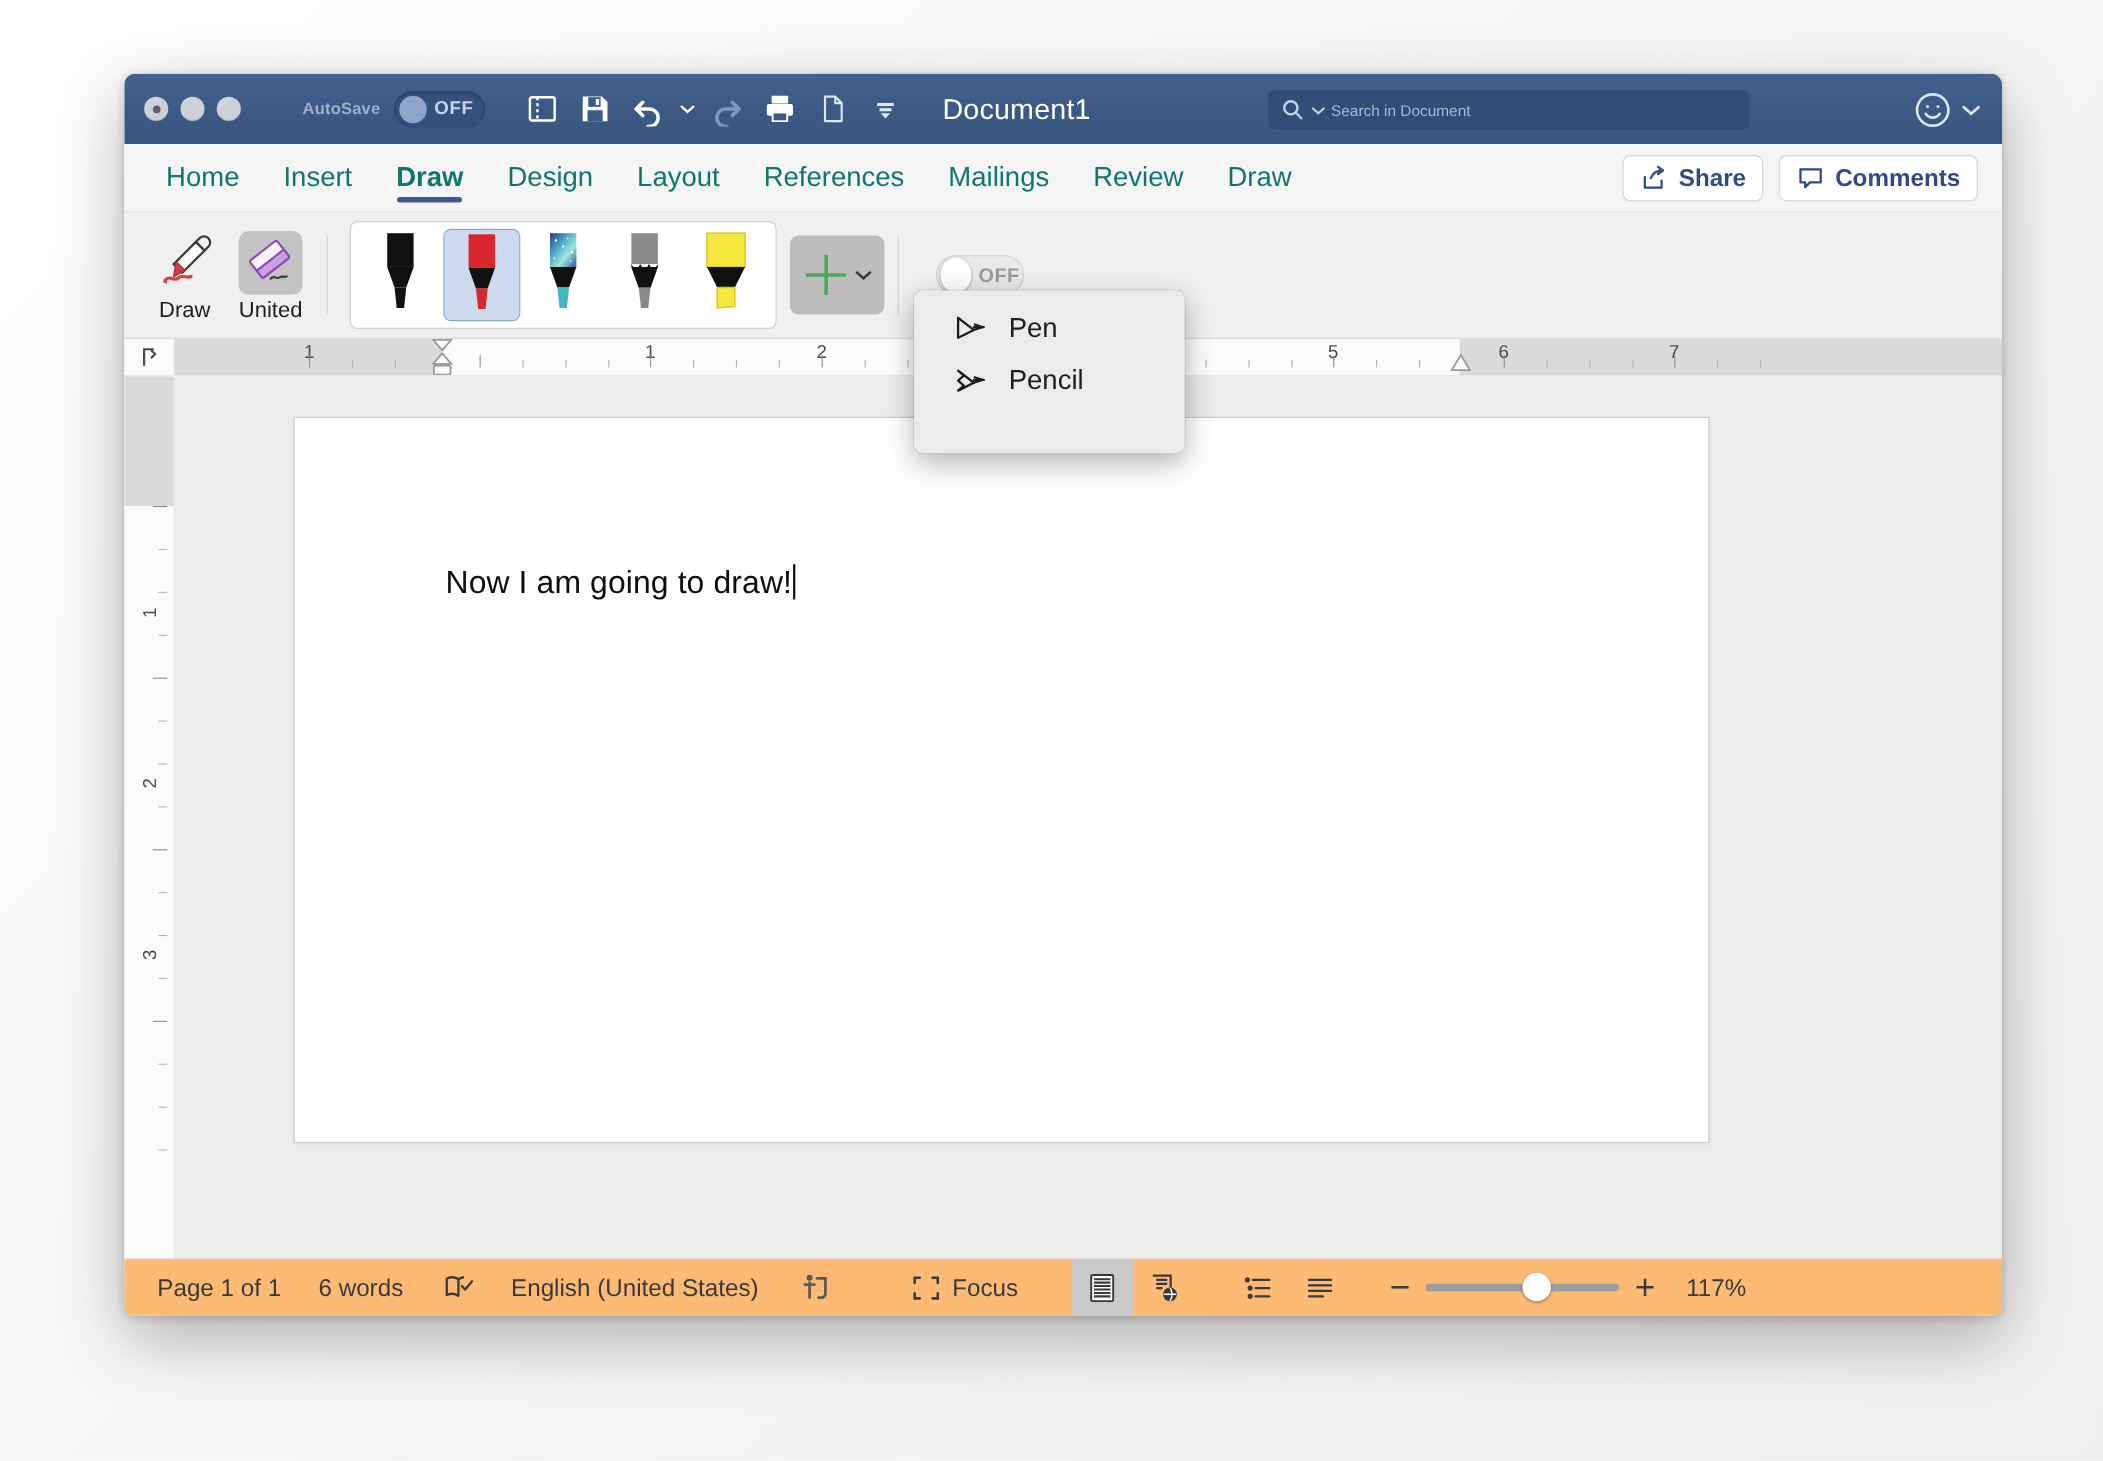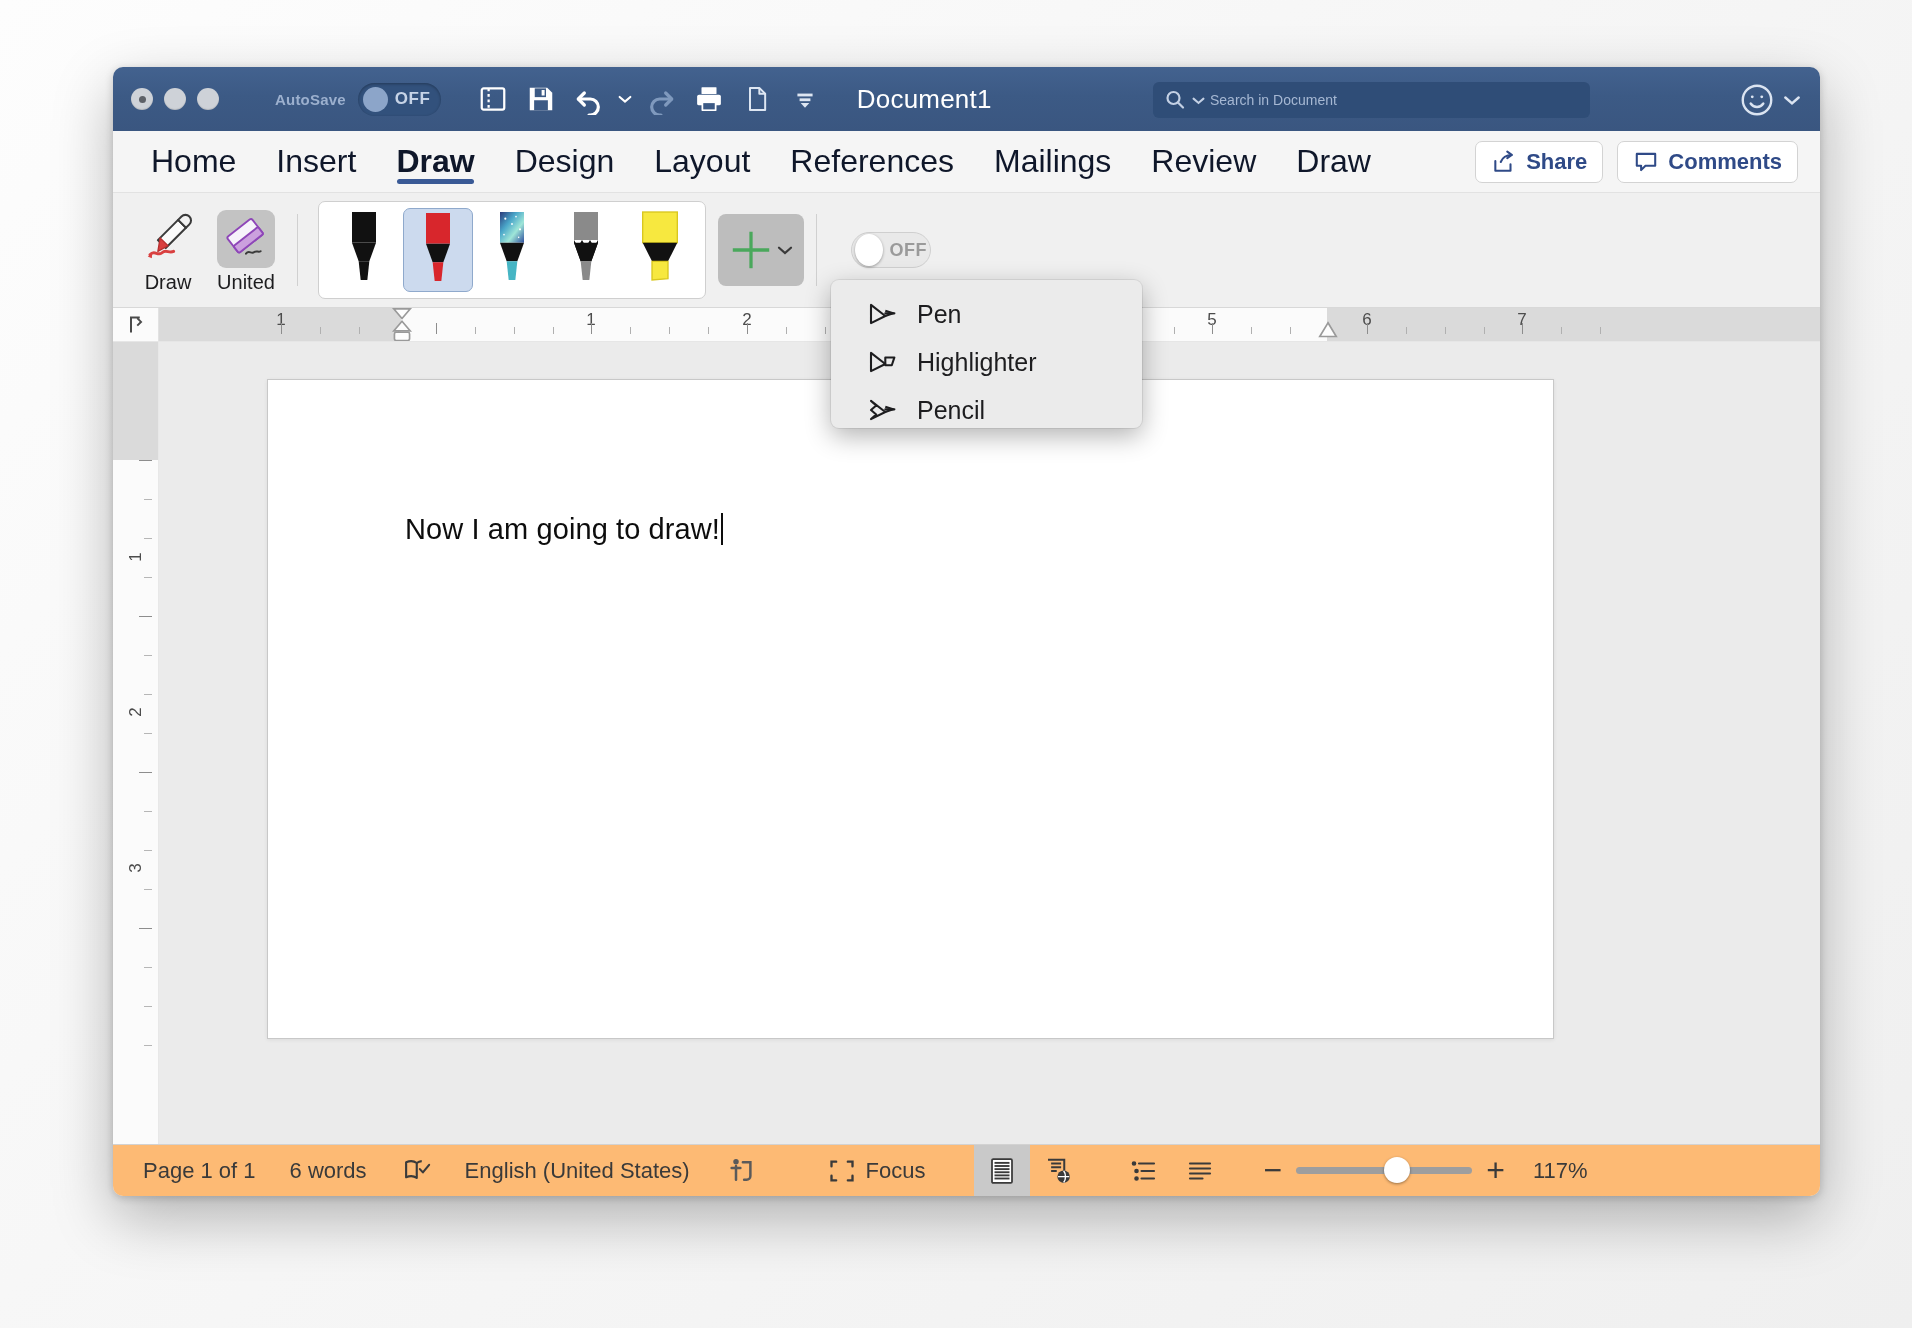--- a/index.html
+++ b/index.html
@@ -77,21 +77,21 @@
 
   
   .ribbon-tabs {
     height: 62px; background: #f5f5f5;
     display: flex; align-items: center; padding-left: 18px;
     border-bottom: 1px solid #e2e2e2;
     position: relative;
     flex: 0 0 62px;
   }
   .tab {
-    font-size: 32px; color: #0f172a; padding: 0 20px; height: 62px;
+    font-size: 25px; color: #0f766e; padding: 0 20px; height: 62px;
     display: flex; align-items: center; position: relative; white-space: nowrap; text-align: center;
   }
   .tab.active { font-weight: bold; }
   .tab.active::after {
     content: ""; position: absolute; left: 21px; right: 21px; bottom: 9px;
     height: 5px; border-radius: 3px; background: #3a5a96;
   }
   .ribbon-right { position: absolute; right: 22px; display: flex; gap: 14px; align-items: center; }
   .pill {
     height: 42px; border: 1px solid #d3d3d3; border-radius: 7px; background: #fff;
@@ -139,22 +139,22 @@
     background: #e9e9e9; border: 1px solid #cfcfcf;
     display: flex; align-items: center; padding: 0 3px; position: relative;
   }
   .ink-knob { width: 32px; height: 32px; border-radius: 50%; background: #fff;
               box-shadow: 0 1px 3px rgba(0,0,0,0.35); }
   .ink-off { color: #9a9a9a; font-size: 18px; font-weight: bold; margin-left: 7px; letter-spacing: .5px; }
 
   
   .menu {
     position: absolute;
-    left: 831px; top: 280px;
-    width: 311px; height: 148px;
+    left: 831px; top: 264px;
+    width: 246px; height: 148px;
     background: #ebebeb;
     border-radius: 8px;
     box-shadow: 0 8px 26px rgba(0,0,0,0.3), 0 0 0 1px rgba(0,0,0,0.07);
     z-index: 80;
     padding: 10px 0;
   }
   .menu-item {
     height: 48px; display: flex; align-items: center; gap: 16px; padding-left: 36px;
     font-size: 25px; color: #1d1d1f;
   }
@@ -629,27 +629,20 @@
    <div class="menu-item">
      <svg width="34" height="26" viewBox="0 0 26 20" fill="none" stroke="#1d1d1f" stroke-width="1.6" stroke-linejoin="round">
        <path d="M3 3v14l11-5.5z"></path>
        <path d="M14 9.5h7" stroke-linecap="round"></path>
        <path d="M14 11.5l6-2-6-2" fill="none"></path>
      </svg>
      <span>Pen</span>
    </div>
    <div class="menu-item">
      <svg width="34" height="26" viewBox="0 0 26 20" fill="none" stroke="#1d1d1f" stroke-width="1.6" stroke-linejoin="round">
-       <path d="M3 3v14l11-5.5z"></path>
-       <path d="M14 6.5h7l-2 6h-5z"></path>
-     </svg>
-     <span>Highlighter</span>
-   </div>
-   <div class="menu-item">
-     <svg width="34" height="26" viewBox="0 0 26 20" fill="none" stroke="#1d1d1f" stroke-width="1.6" stroke-linejoin="round">
        <path d="M3 3l4 3.5L3 10l4 3.5L3 17l11-5.5z"></path>
        <path d="M14 9.5h7" stroke-linecap="round"></path>
        <path d="M14 11.5l6-2-6-2"></path>
      </svg>
      <span>Pencil</span>
    </div>
  </div>
 </div>
 
 </body></html>

